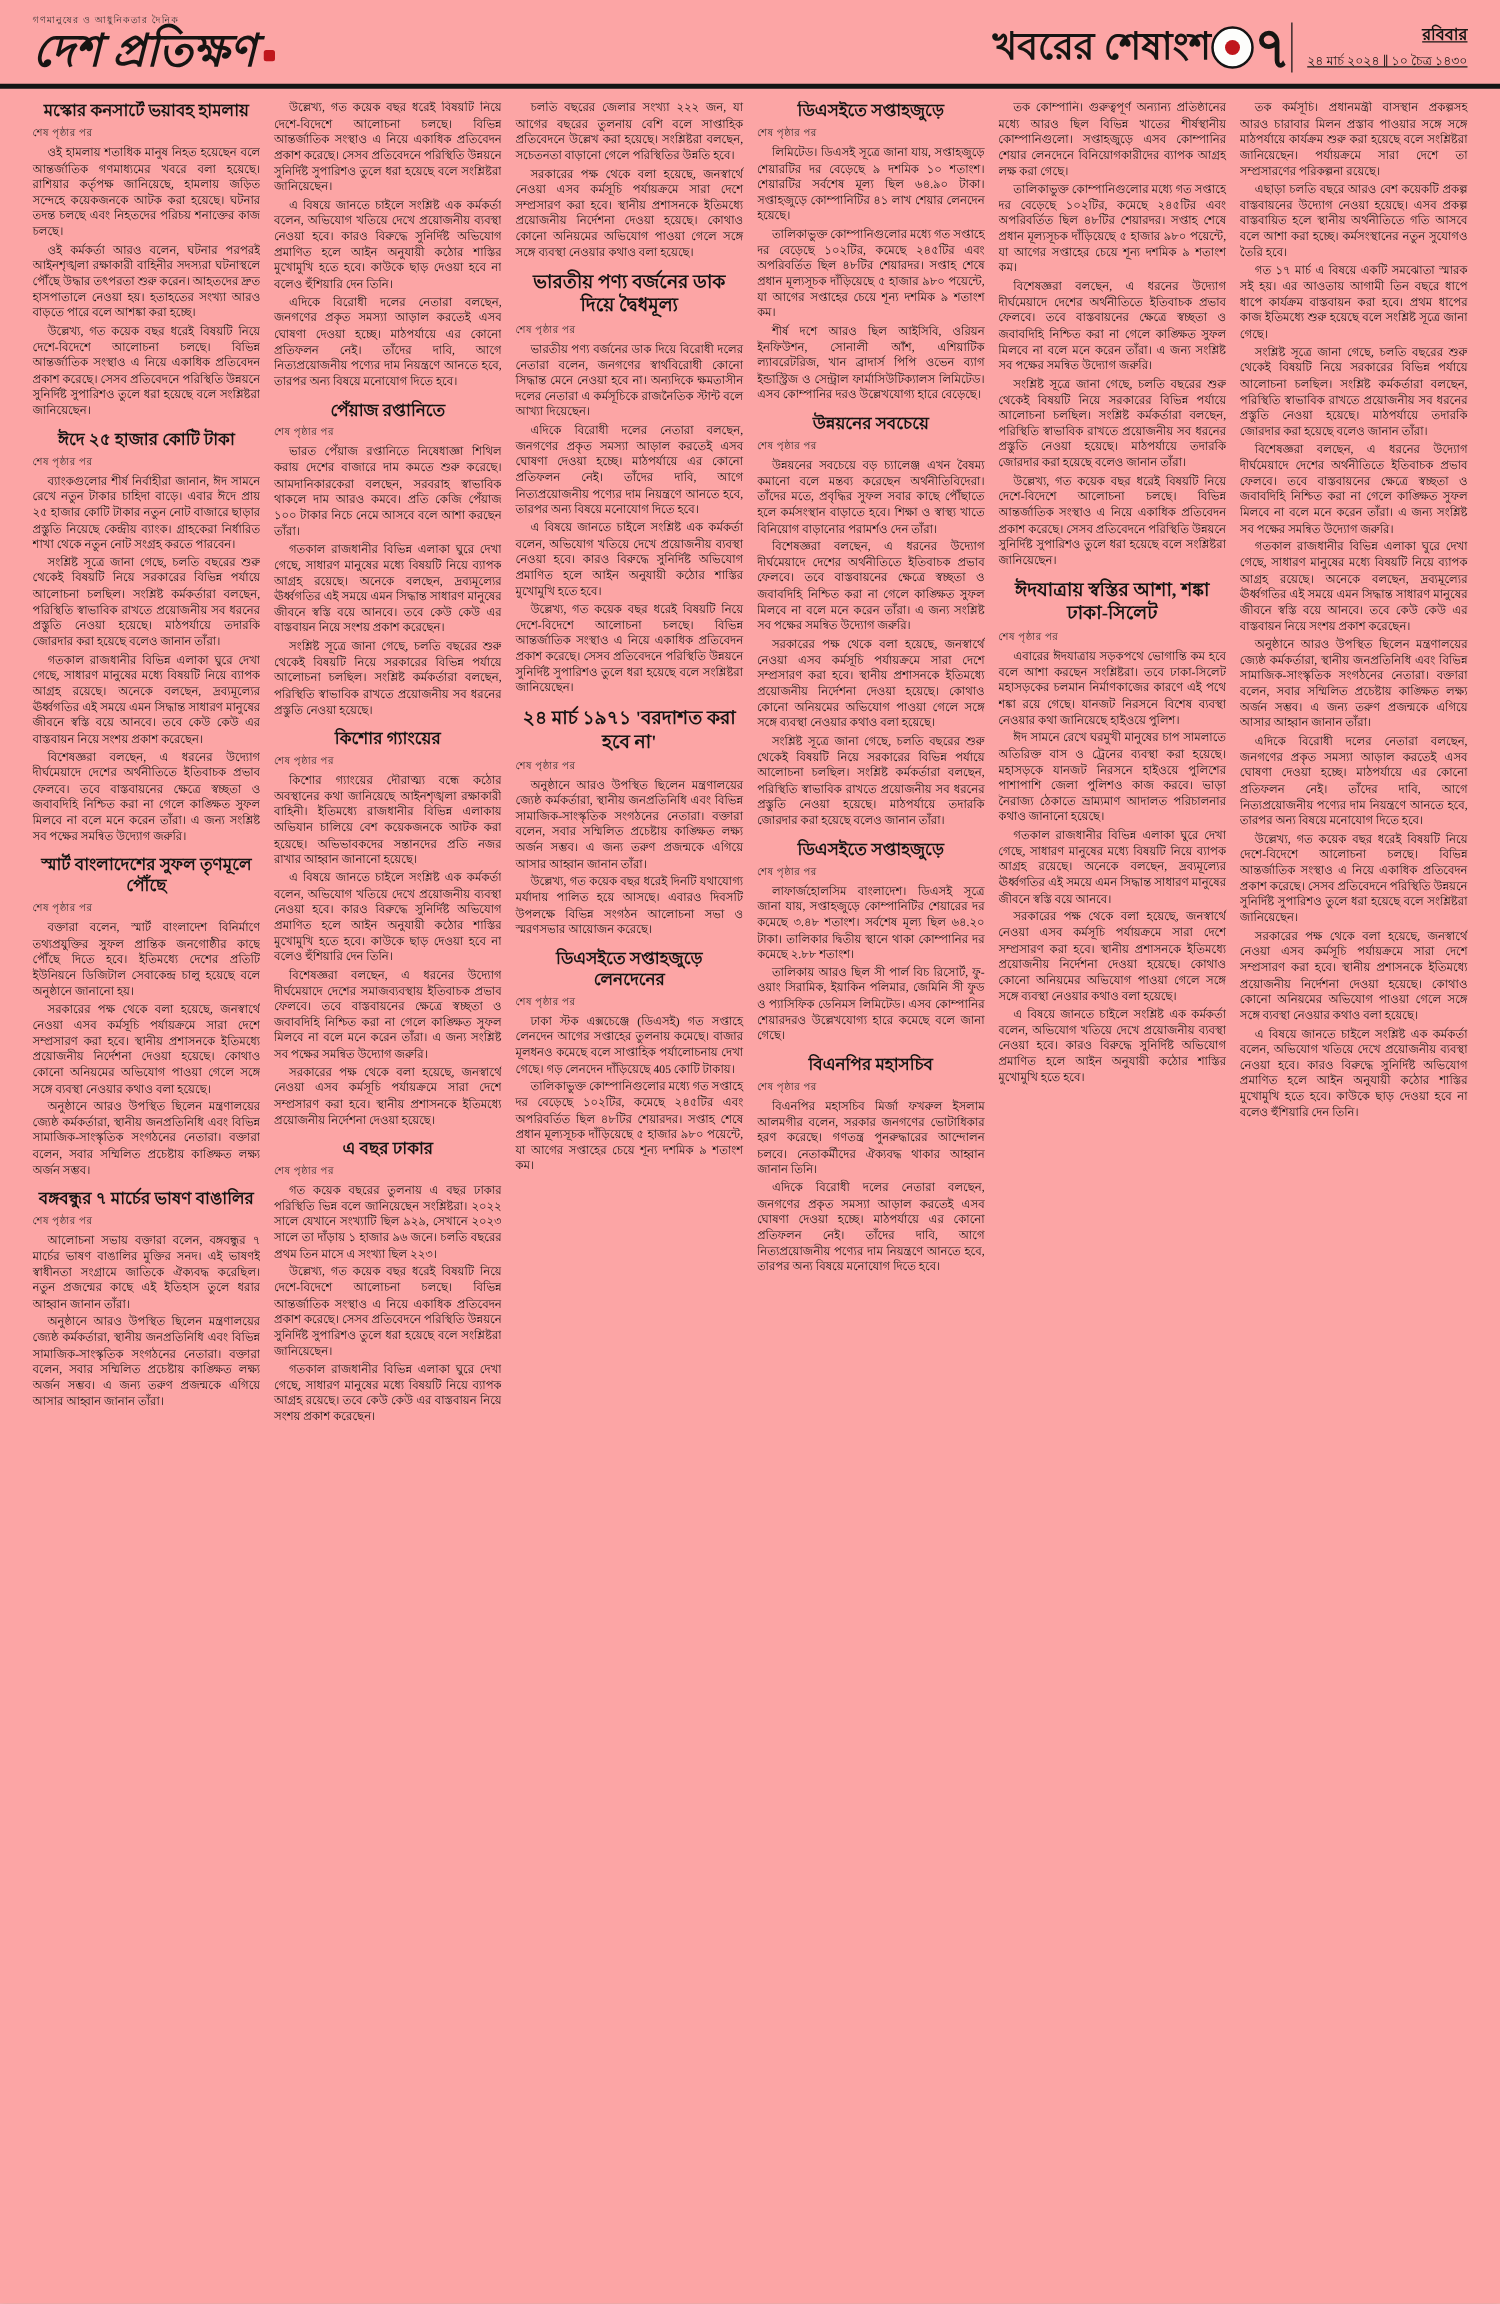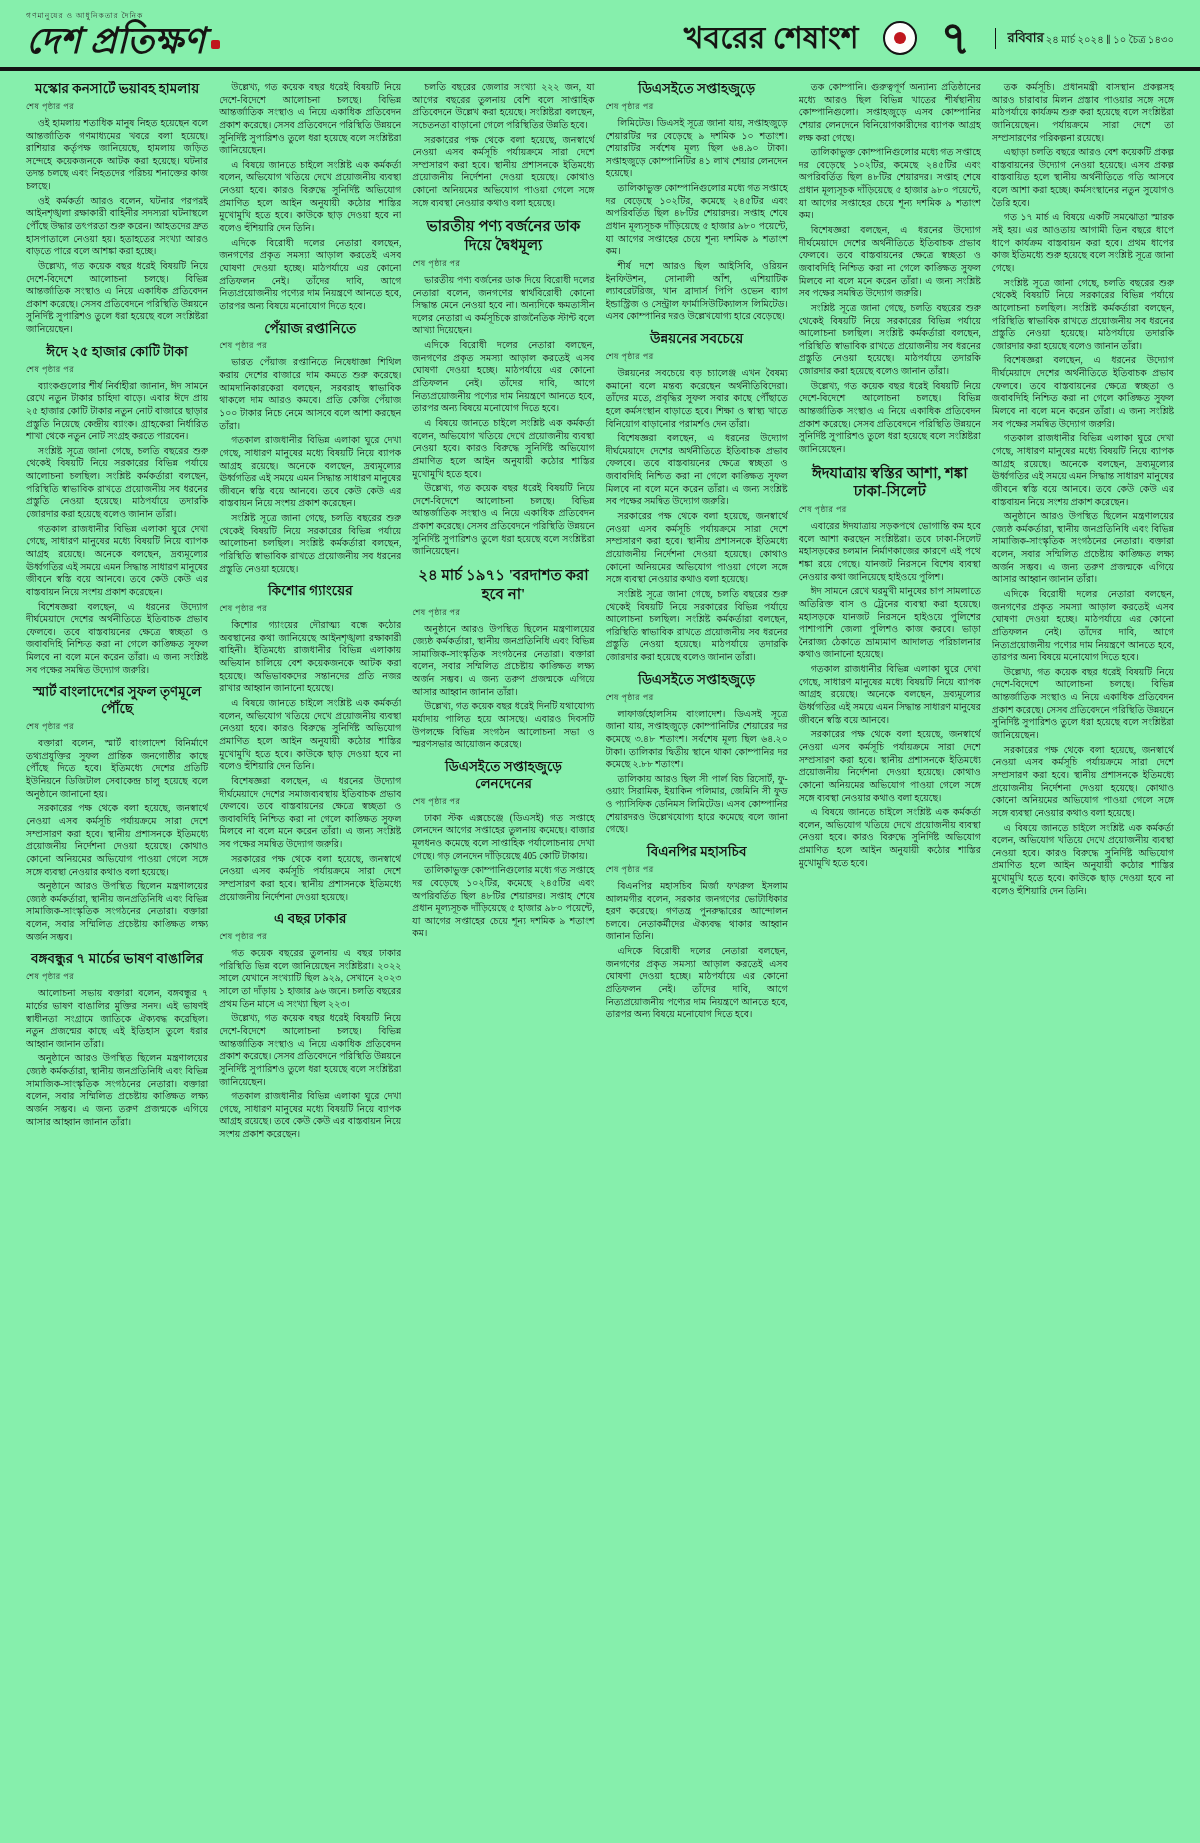--- a/index.html
+++ b/index.html
@@ -3,21 +3,21 @@
 <meta charset="utf-8">
 <style>
   * { margin:0; padding:0; box-sizing:border-box; }
   html,body { width:1200px; }
   body{
     font-family:"Liberation Serif","DejaVu Serif",serif;
     background:#e8e6e0;
   }
   .page{
     width:1200px; height:1843px; margin:0 auto;
-    background:#86efac; color:#161513;
+    background:#fca5a5; color:#161513;
     overflow:hidden; position:relative;
     box-shadow:0 0 6px rgba(0,0,0,.3);
   }
   
   .header{
     display:flex; align-items:flex-end; justify-content:space-between;
     padding:10px 26px 8px 26px;
     border-bottom:4px solid #141414;
     position:relative;
   }
@@ -25,31 +25,31 @@
   .tagline{ font-size:7.5px; letter-spacing:1px; color:#333; margin-bottom:1px; }
   .paper-name{
     font-size:36px; font-weight:bold; line-height:1;
     font-family:"Liberation Serif","DejaVu Serif",serif;
     display:flex; align-items:center; gap:6px;font-style:italic;
   }
   .logo-accent{
     width:9px; height:9px; background:#c0161c; border-radius:2px;
     display:inline-block; margin-top:6px;
   }
-  .header-right{ display:flex; align-items:center; gap:24px; }
+  .header-right{ display:flex; align-items:center; gap:0; }
   .section-title{ font-size:30px; font-weight:bold; line-height:1; white-space:nowrap; }
   .emblem{
     width:34px; height:34px; border:2.5px solid #141414; border-radius:50%;
     display:flex; align-items:center; justify-content:center; background:#fdfdfb;
   }
   .emblem-core{ width:12px; height:12px; background:#c0161c; border-radius:50%; }
   .page-number{ font-size:46px; font-weight:bold; line-height:.9; }
   .date-block{
     border-left:1px solid #141414; padding-left:12px;
-    display:flex; flex-direction:row; align-items:flex-end; gap:2px;
+    display:flex; flex-direction:column; align-items:flex-end; gap:2px;text-decoration:underline;
   }
   .day{ font-size:13px; font-weight:bold; }
   .date-line{ font-size:10px; white-space:nowrap; }
   
   .columns{
     display:flex; gap:11px;
     padding:10px 26px 14px 26px;
     height:1768px; overflow:hidden;
   }
   .col{ flex:1 1 0; min-width:0; overflow:hidden; }

